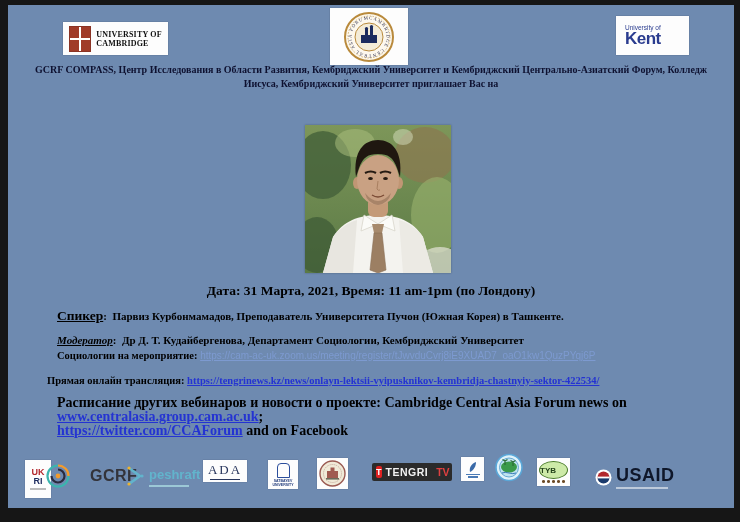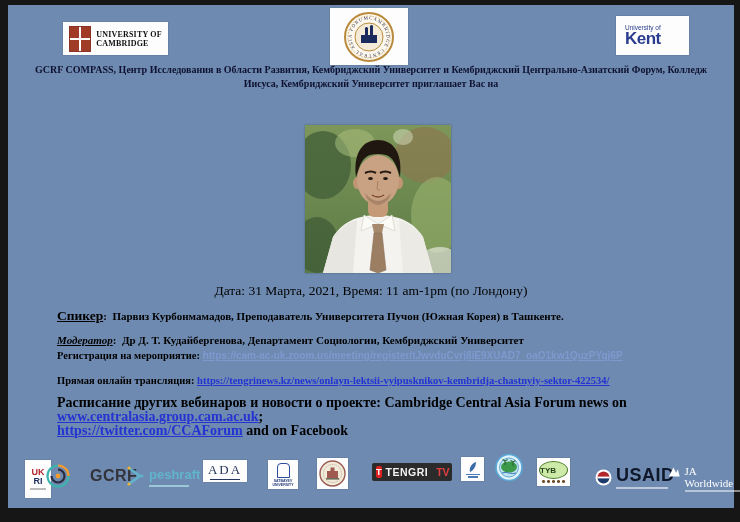--- a/index.html
+++ b/index.html
@@ -26,29 +26,29 @@
   .intro{left:20px;top:58px;width:686px;text-align:center;color:#0e1130;font-weight:bold;
          font-size:10px;line-height:13.5px;}
   .title{left:0;top:92px;width:726px;text-align:center;color:#0a0a14;font-weight:bold;
          font-size:17px;text-decoration:underline;}
 
   
   .photo{left:297px;top:120px;width:146px;height:148px;box-shadow:0 0 2px rgba(0,0,0,.3);}
 
   
   .line{color:#000;white-space:nowrap;}
-  .datetime{left:0;top:278px;width:726px;text-align:center;font-size:13.5px;font-weight:normal;color:#000;}
+  .datetime{left:0;top:278px;width:726px;text-align:center;font-size:13.5px;font-weight:bold;color:#000;}
   .speaker-line{left:49px;top:303px;font-size:11px;font-weight:bold;}
   .speaker-label{font-size:13.5px;text-decoration:underline;}
   .mod-line{left:49px;top:329px;font-size:11px;font-weight:bold;}
   .mod-label{text-decoration:underline;font-style:italic;}
   .reg-line{left:49px;top:345px;font-size:10.5px;font-weight:bold;}
-  .stream-line{left:49px;top:370px;font-size:10.5px;font-weight:bold;}
+  .stream-line{left:39px;top:370px;font-size:10.5px;font-weight:bold;}
   .sched-line{left:49px;top:391px;width:640px;font-size:14px;font-weight:bold;color:#000;white-space:normal;line-height:14px;}
-  a.lnk-light{color:#7d9ad0;text-decoration:underline;font-weight:bold;cursor:pointer;font-family:"Liberation Sans",sans-serif;font-size:10px;}
+  a.lnk-light{color:#7d9ad0;text-decoration:underline;font-weight:normal;cursor:pointer;font-family:"Liberation Sans",sans-serif;font-size:10px;}
   a.lnk-blue{color:#2433d2;text-decoration:underline;font-weight:bold;cursor:pointer;}
 
   
   .pbox{background:#fdfdfd;box-shadow:0 0 1px rgba(0,0,0,.3);}
   .ukri{left:17px;top:455px;width:26px;height:38px;display:flex;flex-direction:column;align-items:center;justify-content:center;font-family:"Liberation Sans",sans-serif;font-weight:bold;font-size:9px;line-height:9px;}
   .ukri .uk{color:#b3282d;} .ukri .ri{color:#1c2b5e;}
   .ukri .bar{width:16px;height:2px;background:#bbb;margin-top:2px;}
   .gcrf{left:37px;top:458px;display:flex;align-items:center;gap:19px;}
   .gcrf-label{font-family:"Liberation Sans",sans-serif;font-weight:bold;font-size:16px;color:#33333a;letter-spacing:.5px;}
   .pesh{left:117px;top:460px;display:flex;align-items:center;gap:4px;}
@@ -179,21 +179,21 @@
 
     <div class="abs line speaker-line">
       <span class="speaker-label">Спикер</span><span>:</span>&nbsp;&nbsp;<span>Парвиз Курбонмамадов, Преподаватель Университета Пучон (Южная Корея) в Ташкенте.</span>
     </div>
 
     <div class="abs line mod-line">
       <span class="mod-label">Модератор</span><span>:</span>&nbsp;&nbsp;<span>Др Д. Т. Кудайбергенова, Департамент Социологии, Кембриджский Университет</span>
     </div>
 
     <div class="abs line reg-line">
-      <span>Регистрация на мероприятие:</span>
+      <span>Социологии на мероприятие:</span>
       <a class="lnk-light">https://cam-ac-uk.zoom.us/meeting/register/tJwvduCvrj8iE9XUAD7_oaO1kw1QuzPYqj6P</a>
     </div>
 
     <div class="abs line stream-line">
       <span>Прямая онлайн трансляция:</span>
       <a class="lnk-blue">https://tengrinews.kz/news/onlayn-lektsii-vyipusknikov-kembridja-chastnyiy-sektor-422534/</a>
     </div>
 
     <div class="abs sched-line">
       <span>Расписание других вебинаров и новости о проекте: Cambridge Central Asia Forum news  on </span><a class="lnk-blue">www.centralasia.group.cam.ac.uk</a><span>;</span><br>
@@ -297,24 +297,15 @@
         <path d="M2.5,8.5 A6,6 0 0 1 14.5,8.5 Z" fill="#b3282d"></path>
         <path d="M14.5,8.5 A6,6 0 0 1 2.5,8.5 Z" fill="#1a3a6b"></path>
         <rect x="2.5" y="7.6" width="12" height="1.8" fill="#fff"></rect>
       </svg>
       <span class="usaid-col">
         <span class="usaid-txt">USAID</span>
         <span class="usaid-sub"></span>
       </span>
     </div>
 
-    <div class="abs ja">
-      <svg width="14" height="13" viewBox="0 0 14 13">
-        <path d="M1,12 L6,2 L9,8 L11,4 L13,12 Z" fill="#fff"></path>
-      </svg>
-      <span class="ja-col">
-        <span class="ja-txt">JA Worldwide</span>
-        <span class="ja-sub"></span>
-      </span>
-    </div>
 
   </div>
 </div>
 
 </body></html>

